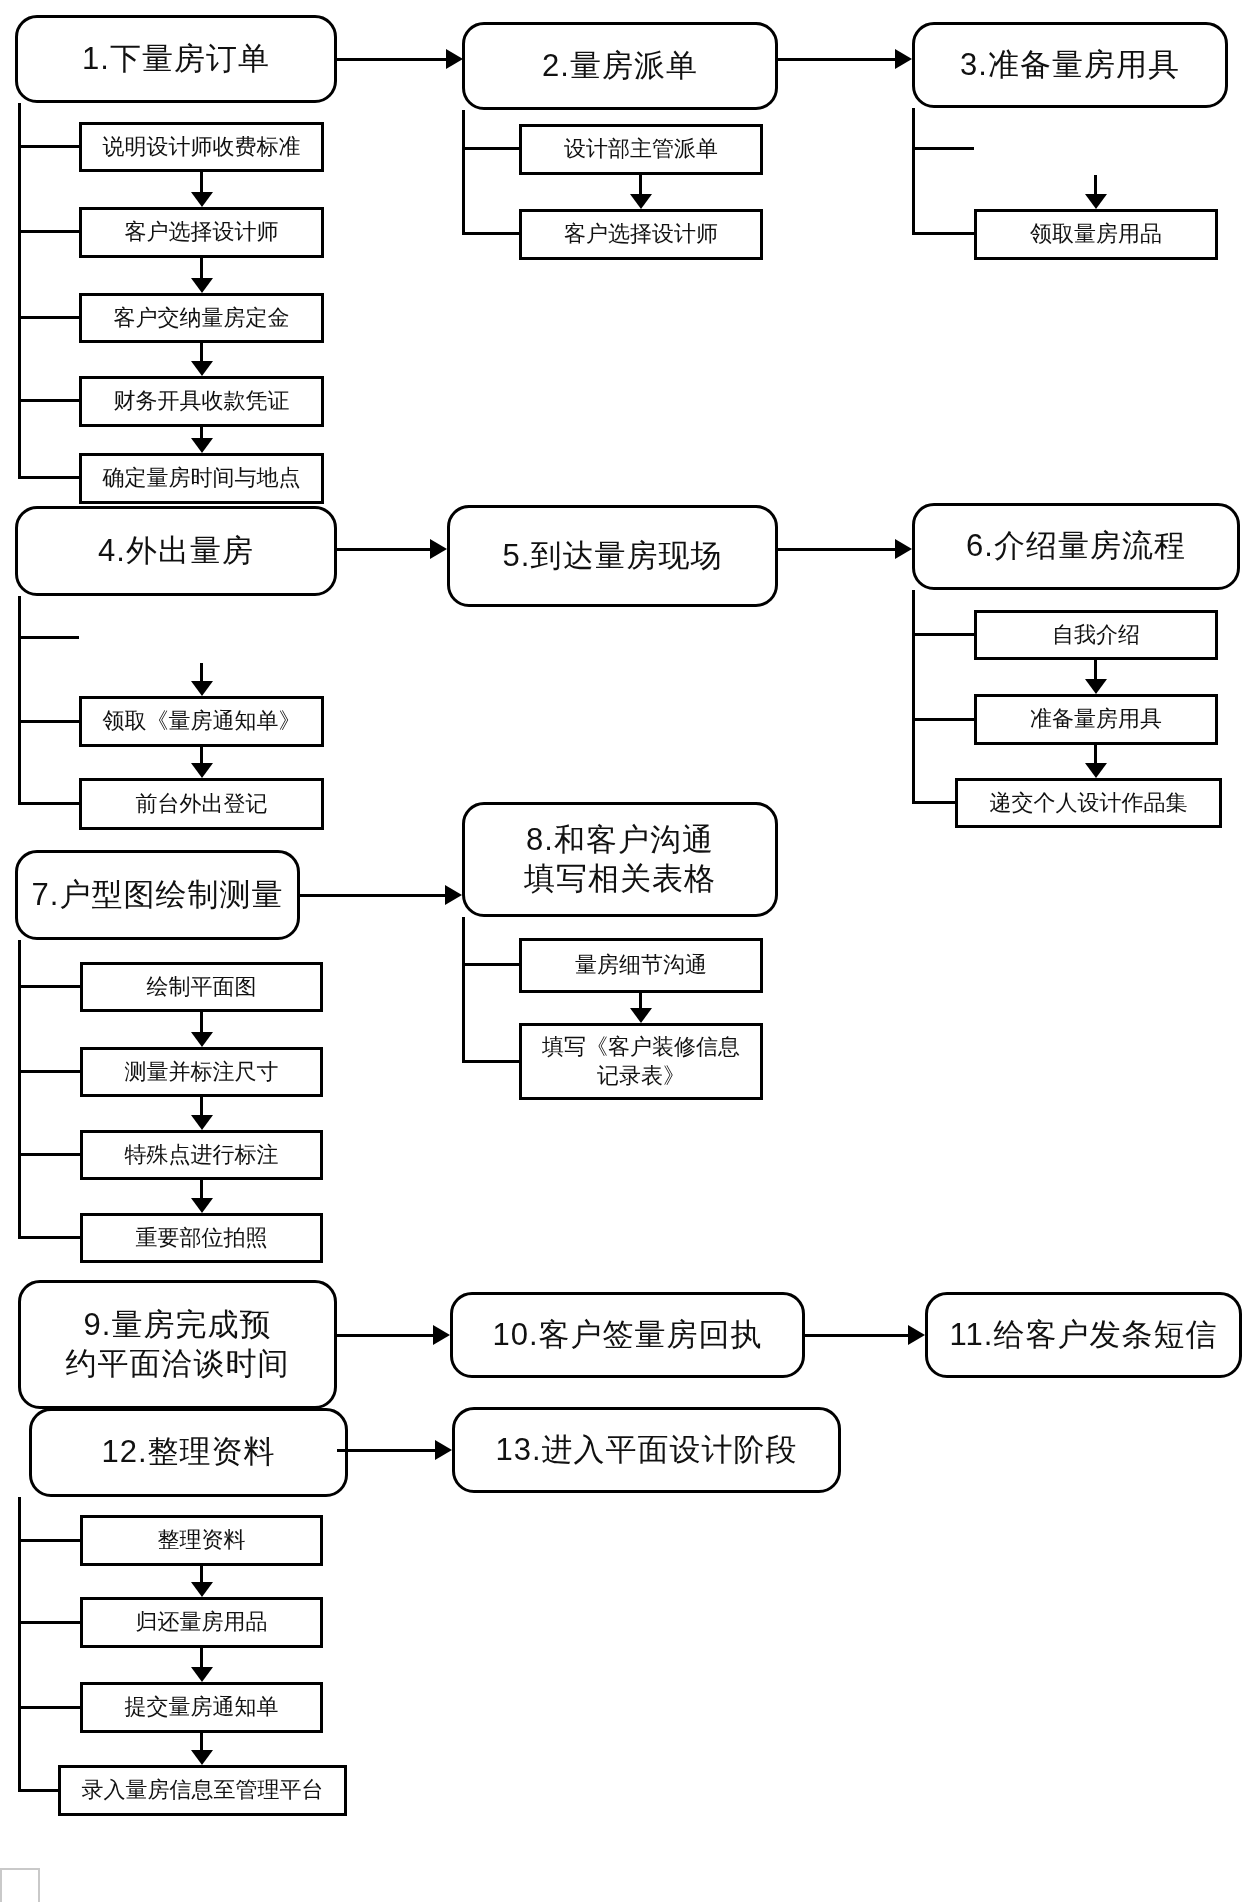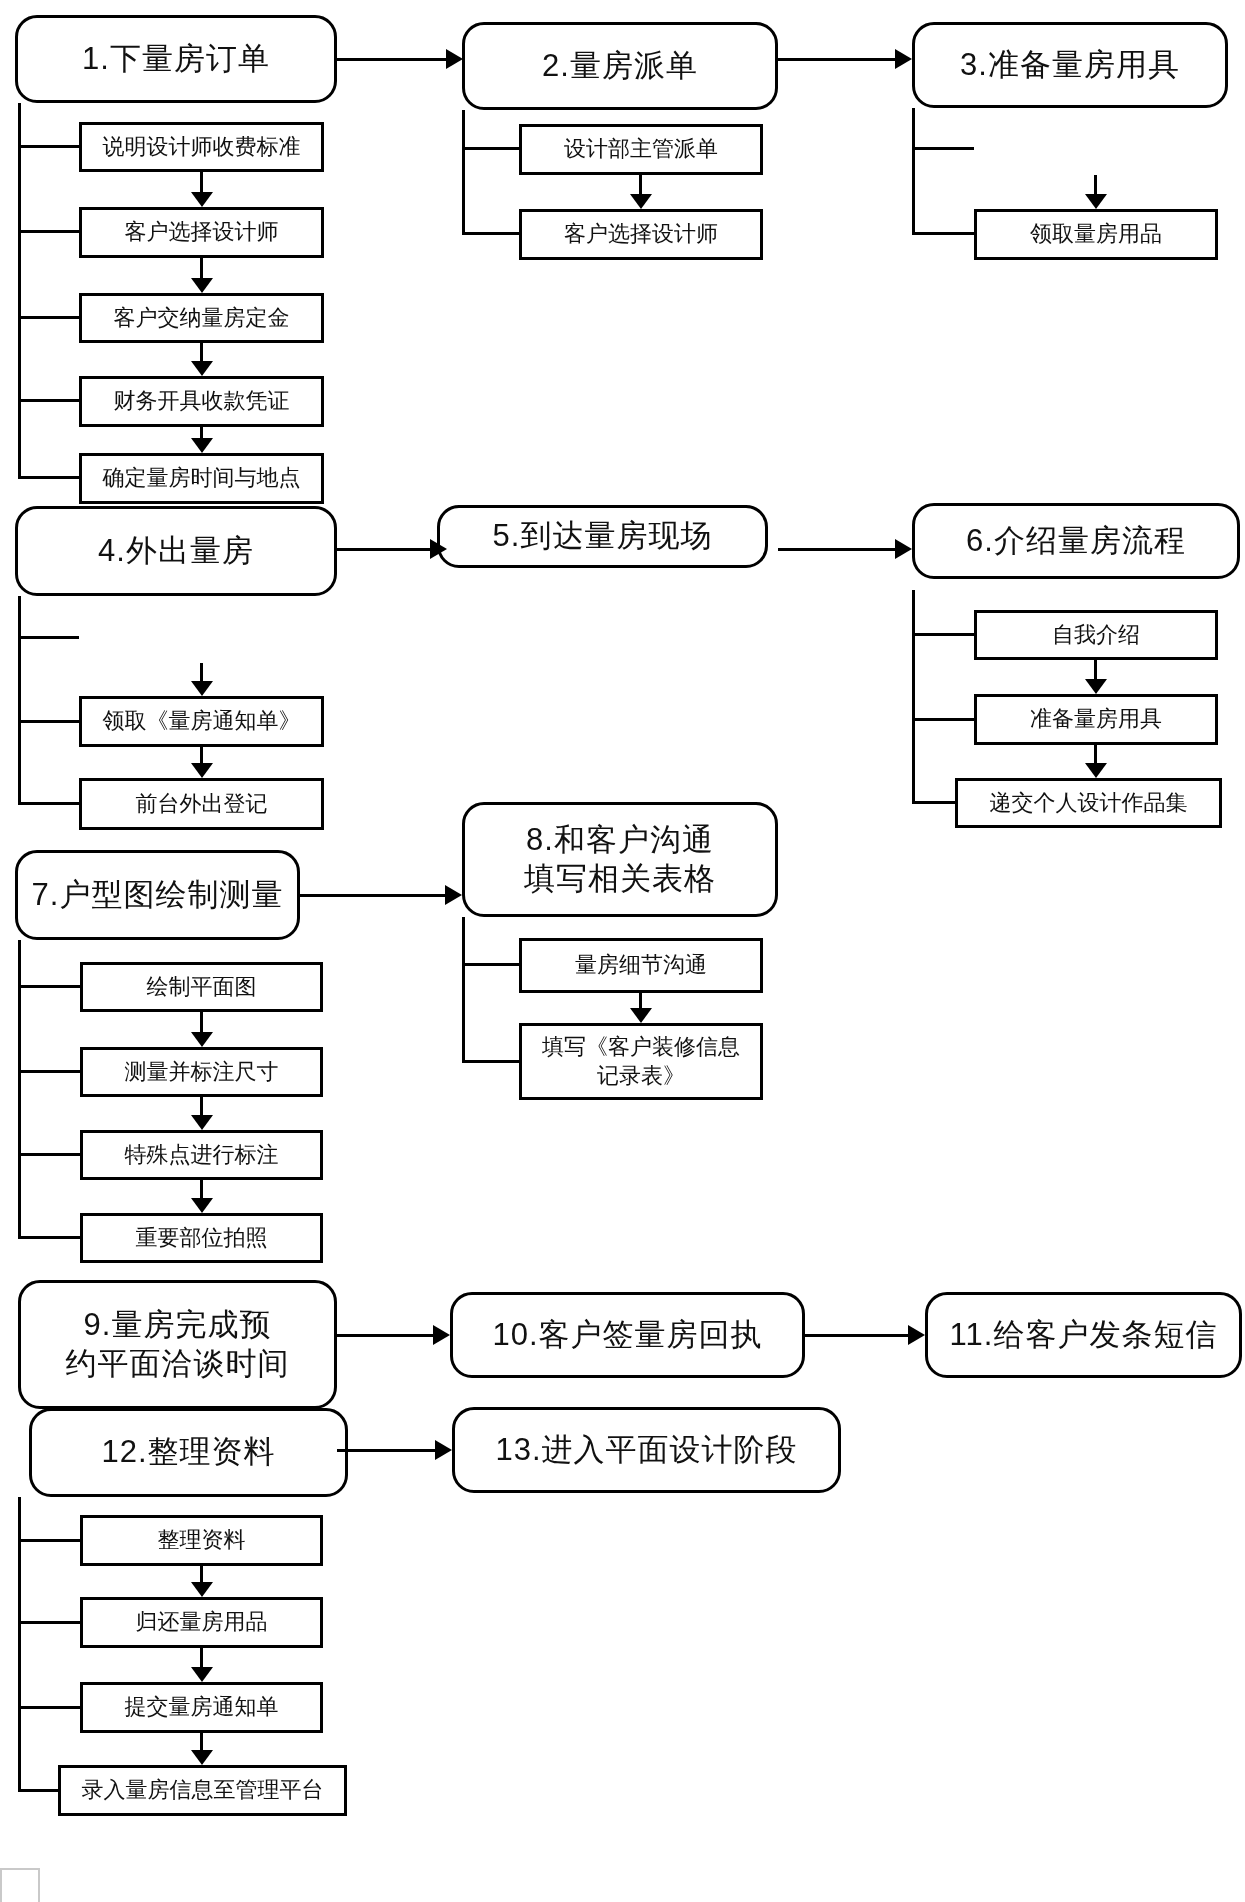--- a/index.html
+++ b/index.html
@@ -94,22 +94,22 @@
   <div class="ad" style="left:630px;top:194px"></div>
 
   <div class="box-sub" style="left:974px;top:209px;width:244px;height:51px">领取量房用品</div>
   <div class="vl" style="left:912px;top:108px;height:127px"></div>
   <div class="hl" style="left:912px;top:147px;width:62px"></div>
   <div class="hl" style="left:912px;top:232px;width:62px"></div>
   <div class="vl" style="left:1094px;top:175px;height:19px"></div>
   <div class="ad" style="left:1085px;top:194px"></div>
 
   <div class="box-main" style="left:15px;top:506px;width:322px;height:90px">4.外出量房</div>
-  <div class="box-main" style="left:437px;top:505px;width:331px;height:63px">5.到达量房现场</div>
-  <div class="box-main" style="left:912px;top:503px;width:328px;height:76px">6.介绍量房流程</div>
+  <div class="box-main" style="left:447px;top:505px;width:331px;height:102px">5.到达量房现场</div>
+  <div class="box-main" style="left:912px;top:503px;width:328px;height:87px">6.介绍量房流程</div>
 
   <div class="hl" style="left:337px;top:548px;width:93px"></div>
   <div class="ar" style="left:430px;top:539px"></div>
   <div class="hl" style="left:778px;top:548px;width:117px"></div>
   <div class="ar" style="left:895px;top:539px"></div>
 
   <div class="box-sub" style="left:79px;top:696px;width:245px;height:51px">领取《量房通知单》</div>
   <div class="box-sub" style="left:79px;top:778px;width:245px;height:52px">前台外出登记</div>
   <div class="vl" style="left:18px;top:596px;height:209px"></div>
   <div class="hl" style="left:18px;top:636px;width:61px"></div>

